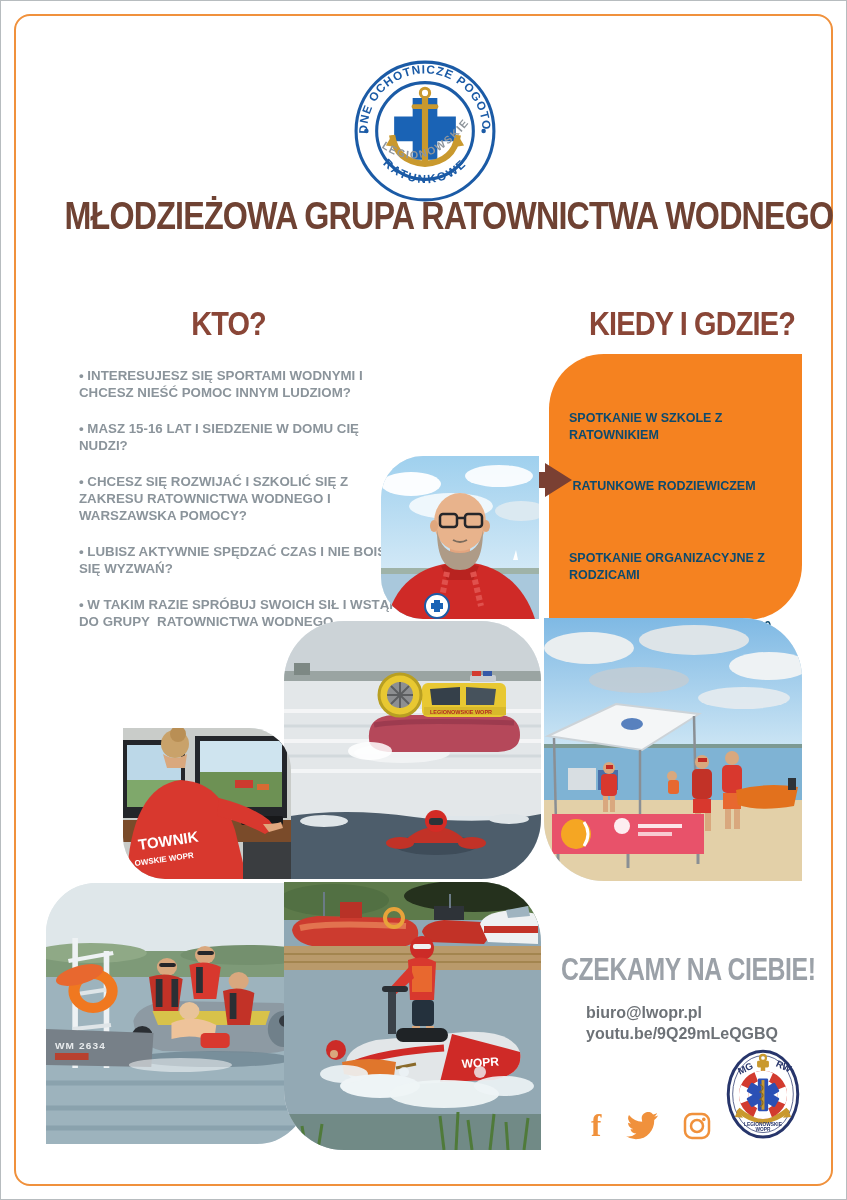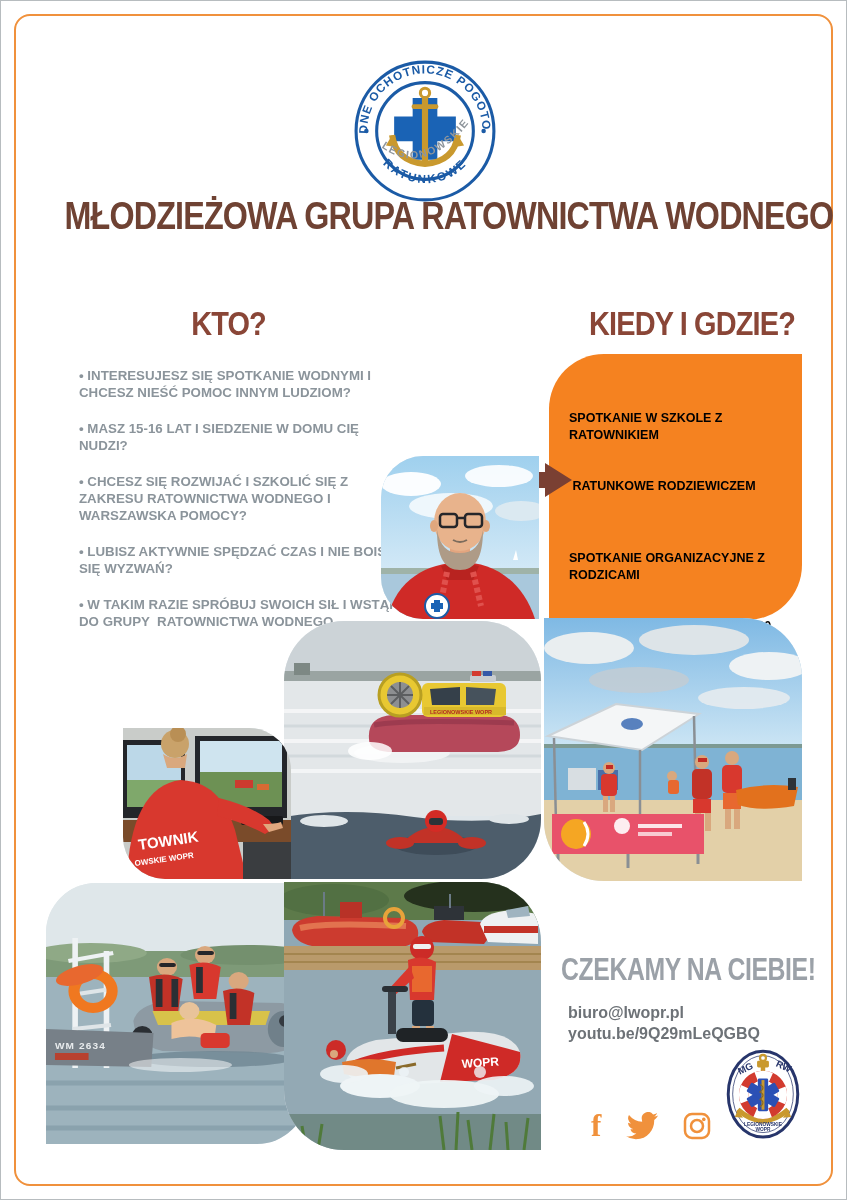--- a/index.html
+++ b/index.html
@@ -19,38 +19,38 @@
     font-size:27px;font-weight:700;font-style:italic;color:#F49B3C;
     letter-spacing:4px;white-space:nowrap;}
   .headline{font-size:34px;font-weight:700;letter-spacing:-1px;color:#8A4637;
     transform:scaleX(0.85);transform-origin:center;text-align:center;white-space:nowrap;}
   .who-head{left:60px;top:303px;width:335px;}
   .when-head{left:570px;top:303px;width:240px;}
   .bullets{left:78px;top:366px;width:330px;}
   .bullet{font-size:13.3px;font-weight:700;color:#8B949B;line-height:17px;
     margin-bottom:19px;white-space:pre-wrap;}
   .orange-box{left:548px;top:353px;width:253px;height:266px;background:#F58220;
-    border-radius:55px 0 55px 0;color:#000000;}
+    border-radius:55px 0 55px 0;color:#0c4a6e;}
   .ob-block{position:absolute;left:20px;right:10px;font-size:12.5px;font-weight:700;
     line-height:17px;white-space:pre-wrap;}
   .ob-1{top:22px;}
   .ob-2{top:162px;}
   .photo{position:absolute;overflow:hidden;background:#dfe6ea;}
   .photo svg{display:block;width:100%;height:100%;}
   .ph-portrait{left:380px;top:455px;width:158px;height:163px;border-radius:42px 0 0 42px;}
   .ph-hover{left:283px;top:620px;width:257px;height:258px;border-radius:60px 60px 60px 0;}
   .ph-computer{left:122px;top:727px;width:168px;height:151px;border-radius:0 42px 0 42px;}
   .ph-beach{left:543px;top:617px;width:258px;height:263px;border-radius:0 60px 0 60px;}
   .ph-rescue{left:45px;top:882px;width:261px;height:261px;border-radius:50px 0 50px 0;}
   .ph-jetski{left:283px;top:881px;width:257px;height:268px;border-radius:0 60px 0 60px;}
   .arrow{left:508px;top:461px;width:64px;height:36px;}
   .closing-head{left:560px;top:951px;width:310px;font-size:31px;font-weight:700;
     letter-spacing:-0.5px;color:#9BA1A8;transform:scaleX(0.8);transform-origin:left;
     white-space:nowrap;}
-  .contacts{left:567px;top:1001px;width:240px;}
+  .contacts{left:585px;top:1001px;width:240px;}
   .contact-line{font-size:16px;font-weight:700;color:#6D7277;line-height:21px;
     white-space:nowrap;}
   .social{left:590px;top:1110px;display:flex;align-items:center;gap:24px;}
   .fb-f{font-size:31px;font-weight:700;color:#F0913C;line-height:30px;
     font-family:"Liberation Serif",serif;}
   .badge{left:725px;top:1048px;width:74px;height:98px;}
 </style>
 </head>
 <body>
 
@@ -89,21 +89,21 @@
       <text font-size="10.5" font-weight="bold" fill="#8F969C" letter-spacing="1.5">
         <textPath href="#arcLegion" startOffset="50%" text-anchor="middle">LEGIONOWSKIE</textPath>
       </text>
     </svg>
   </div>
 
   <div class="abs title">MŁODZIEŻOWA GRUPA RATOWNICTWA WODNEGO</div>
 
   <div class="abs headline who-head">KTO?</div>
   <div class="abs bullets">
-    <div class="bullet">• INTERESUJESZ SIĘ SPOTKANIE WODNYMI I CHCESZ NIEŚĆ POMOC INNYM LUDZIOM?</div>
+    <div class="bullet">• INTERESUJESZ SIĘ SPORTAMI WODNYMI I CHCESZ NIEŚĆ POMOC INNYM LUDZIOM?</div>
     <div class="bullet">• MASZ 15-16 LAT I SIEDZENIE W DOMU CIĘ NUDZI?</div>
     <div class="bullet">• CHCESZ SIĘ ROZWIJAĆ I SZKOLIĆ SIĘ Z ZAKRESU RATOWNICTWA WODNEGO I WARSZAWSKA POMOCY?</div>
     <div class="bullet">• LUBISZ AKTYWNIE SPĘDZAĆ CZAS I NIE BOISZ SIĘ WYZWAŃ?</div>
     <div class="bullet">• W TAKIM RAZIE SPRÓBUJ SWOICH SIŁ I WSTĄP DO GRUPY  RATOWNICTWA WODNEGO.</div>
   </div>
 
   <div class="abs headline when-head">KIEDY I GDZIE?</div>
   <div class="abs orange-box">
     <div class="ob-block ob-1">
       <div>SPOTKANIE W SZKOLE Z RATOWNIKIEM</div>

